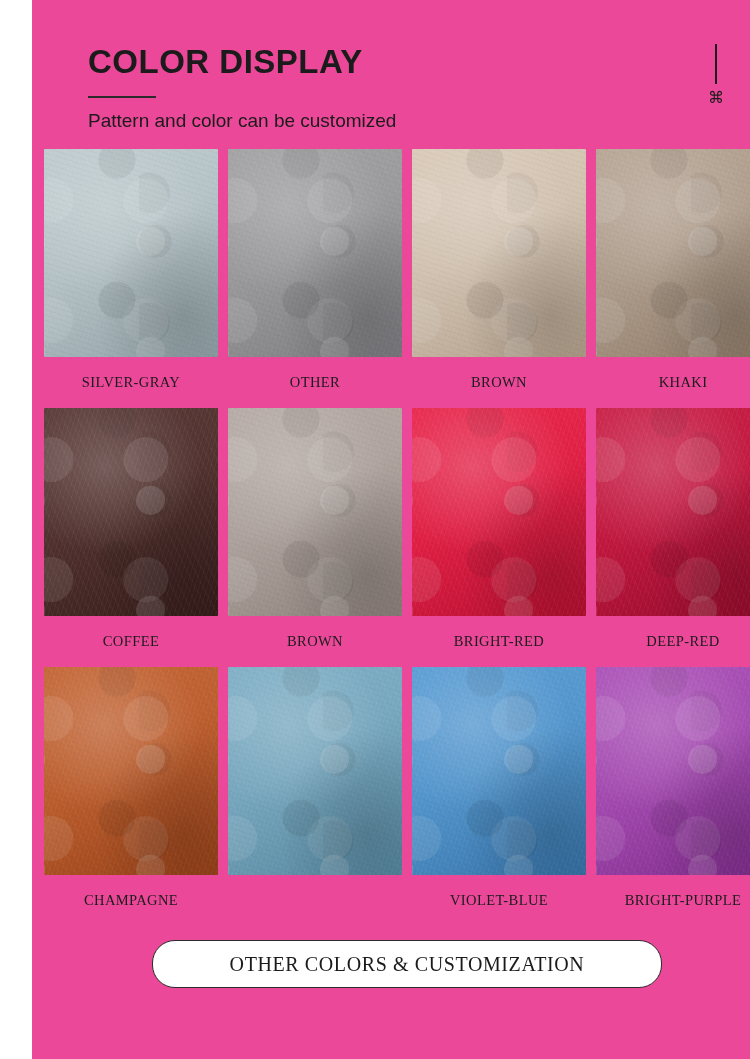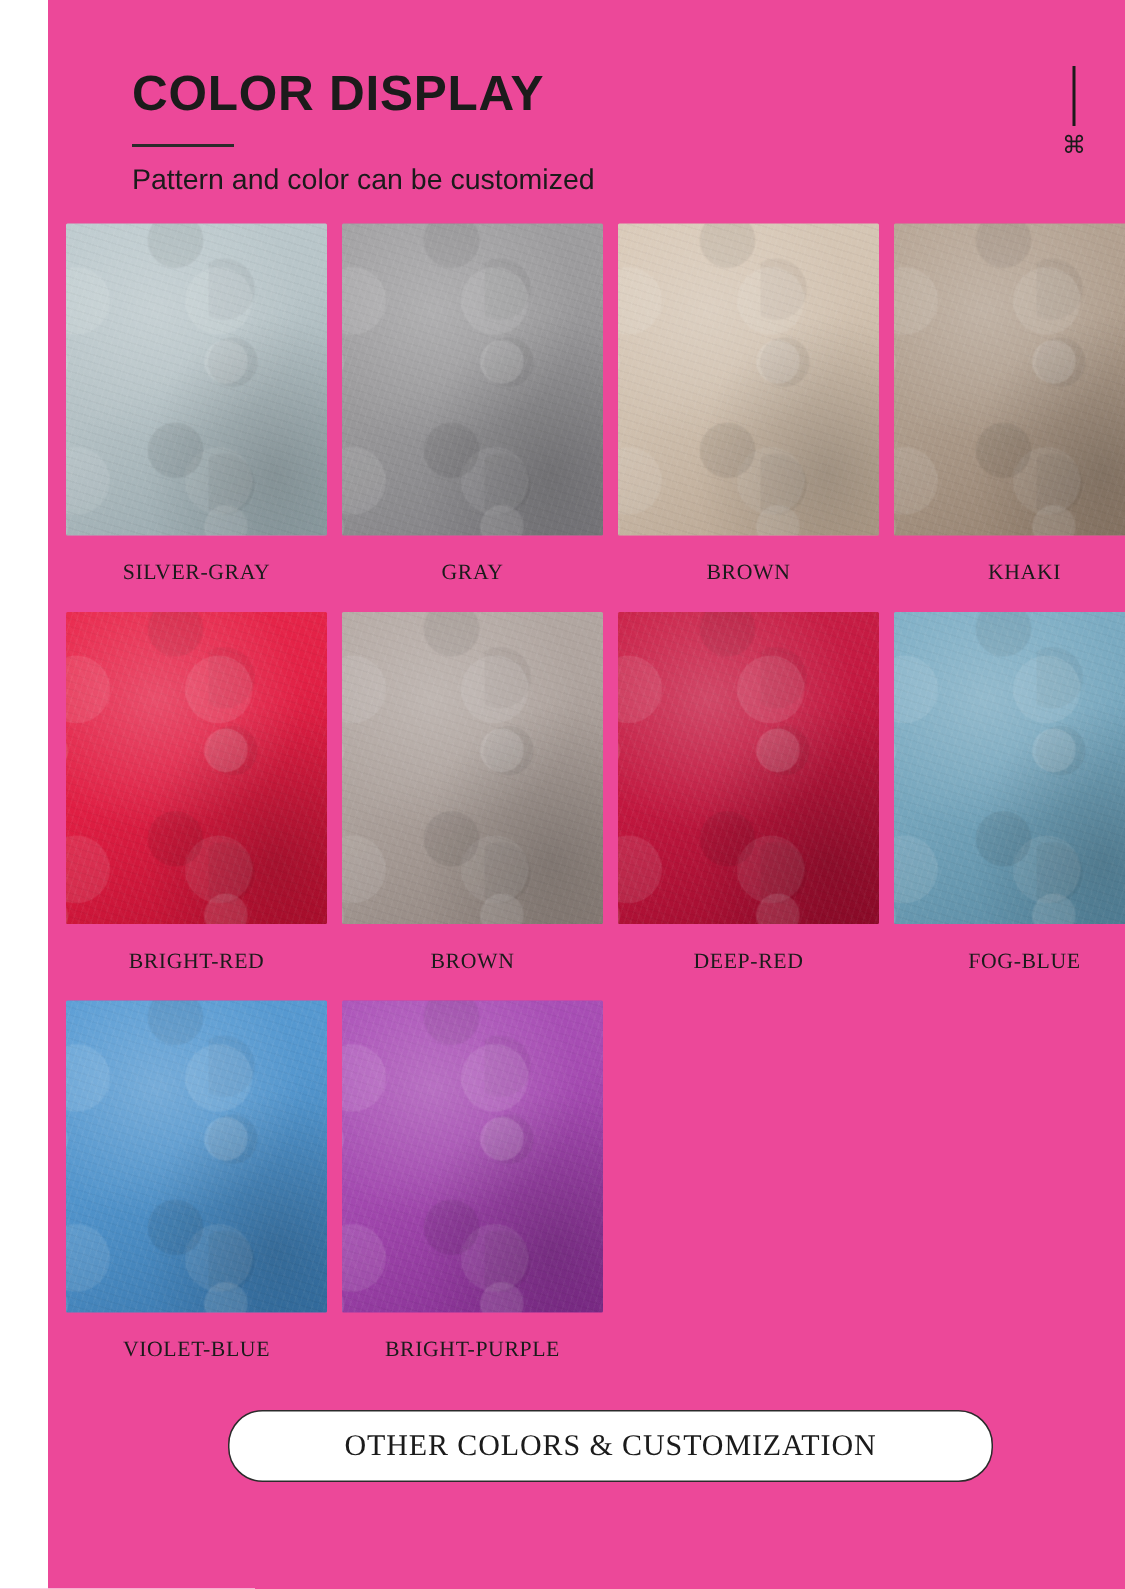--- a/index.html
+++ b/index.html
@@ -177,69 +177,84 @@
           <div class="sheen"></div>
         </div>
         <div class="label">SILVER-GRAY</div>
       </div>
       <div class="cell">
         <div class="swatch" style="background: linear-gradient(150deg, rgb(155, 154, 156) 0%, rgb(155, 154, 156) 45%, rgb(134, 133, 138) 100%);">
           <div class="tex"></div>
           <div class="tex2"></div>
           <div class="sheen"></div>
         </div>
-        <div class="label">GRAY</div>
+        <div class="label">OTHER</div>
       </div>
       <div class="cell">
         <div class="swatch" style="background: linear-gradient(150deg, rgb(215, 198, 179) 0%, rgb(215, 198, 179) 45%, rgb(194, 173, 151) 100%);">
           <div class="tex"></div>
           <div class="tex2"></div>
           <div class="sheen"></div>
         </div>
         <div class="label">BROWN</div>
       </div>
       <div class="cell">
         <div class="swatch" style="background: linear-gradient(150deg, rgb(178, 159, 141) 0%, rgb(178, 159, 141) 45%, rgb(155, 133, 113) 100%);">
           <div class="tex"></div>
           <div class="tex2"></div>
           <div class="sheen"></div>
         </div>
         <div class="label">KHAKI</div>
       </div>
       <div class="cell">
+        <div class="swatch" style="background: linear-gradient(150deg, rgb(77, 43, 40) 0%, rgb(77, 43, 40) 45%, rgb(58, 30, 28) 100%);">
+          <div class="tex"></div>
+          <div class="tex2"></div>
+          <div class="sheen"></div>
+        </div>
+        <div class="label">COFFEE</div>
+      </div>
+      <div class="cell">
+        <div class="swatch" style="background: linear-gradient(150deg, rgb(176, 164, 158) 0%, rgb(176, 164, 158) 45%, rgb(152, 139, 132) 100%);">
+          <div class="tex"></div>
+          <div class="tex2"></div>
+          <div class="sheen"></div>
+        </div>
+        <div class="label">BROWN</div>
+      </div>
+      <div class="cell">
         <div class="swatch" style="background: linear-gradient(150deg, rgb(232, 23, 63) 0%, rgb(232, 23, 63) 45%, rgb(197, 15, 51) 100%);">
           <div class="tex"></div>
           <div class="tex2"></div>
           <div class="sheen"></div>
         </div>
         <div class="label">BRIGHT-RED</div>
       </div>
       <div class="cell">
-        <div class="swatch" style="background: linear-gradient(150deg, rgb(176, 164, 158) 0%, rgb(176, 164, 158) 45%, rgb(152, 139, 132) 100%);">
-          <div class="tex"></div>
-          <div class="tex2"></div>
-          <div class="sheen"></div>
-        </div>
-        <div class="label">BROWN</div>
-      </div>
-      <div class="cell">
         <div class="swatch" style="background: linear-gradient(150deg, rgb(199, 15, 58) 0%, rgb(199, 15, 58) 45%, rgb(162, 11, 46) 100%);">
           <div class="tex"></div>
           <div class="tex2"></div>
           <div class="sheen"></div>
         </div>
         <div class="label">DEEP-RED</div>
       </div>
       <div class="cell">
+        <div class="swatch" style="background: linear-gradient(150deg, rgb(192, 90, 38) 0%, rgb(192, 90, 38) 45%, rgb(164, 70, 26) 100%);">
+          <div class="tex"></div>
+          <div class="tex2"></div>
+          <div class="sheen"></div>
+        </div>
+        <div class="label">CHAMPAGNE</div>
+      </div>
+      <div class="cell">
         <div class="swatch" style="background: linear-gradient(150deg, rgb(117, 169, 194) 0%, rgb(117, 169, 194) 45%, rgb(91, 145, 172) 100%);">
           <div class="tex"></div>
           <div class="tex2"></div>
           <div class="sheen"></div>
         </div>
-        <div class="label">FOG-BLUE</div>
       </div>
       <div class="cell">
         <div class="swatch" style="background: linear-gradient(150deg, rgb(78, 150, 210) 0%, rgb(78, 150, 210) 45%, rgb(58, 124, 182) 100%);">
           <div class="tex"></div>
           <div class="tex2"></div>
           <div class="sheen"></div>
         </div>
         <div class="label">VIOLET-BLUE</div>
       </div>
       <div class="cell">

